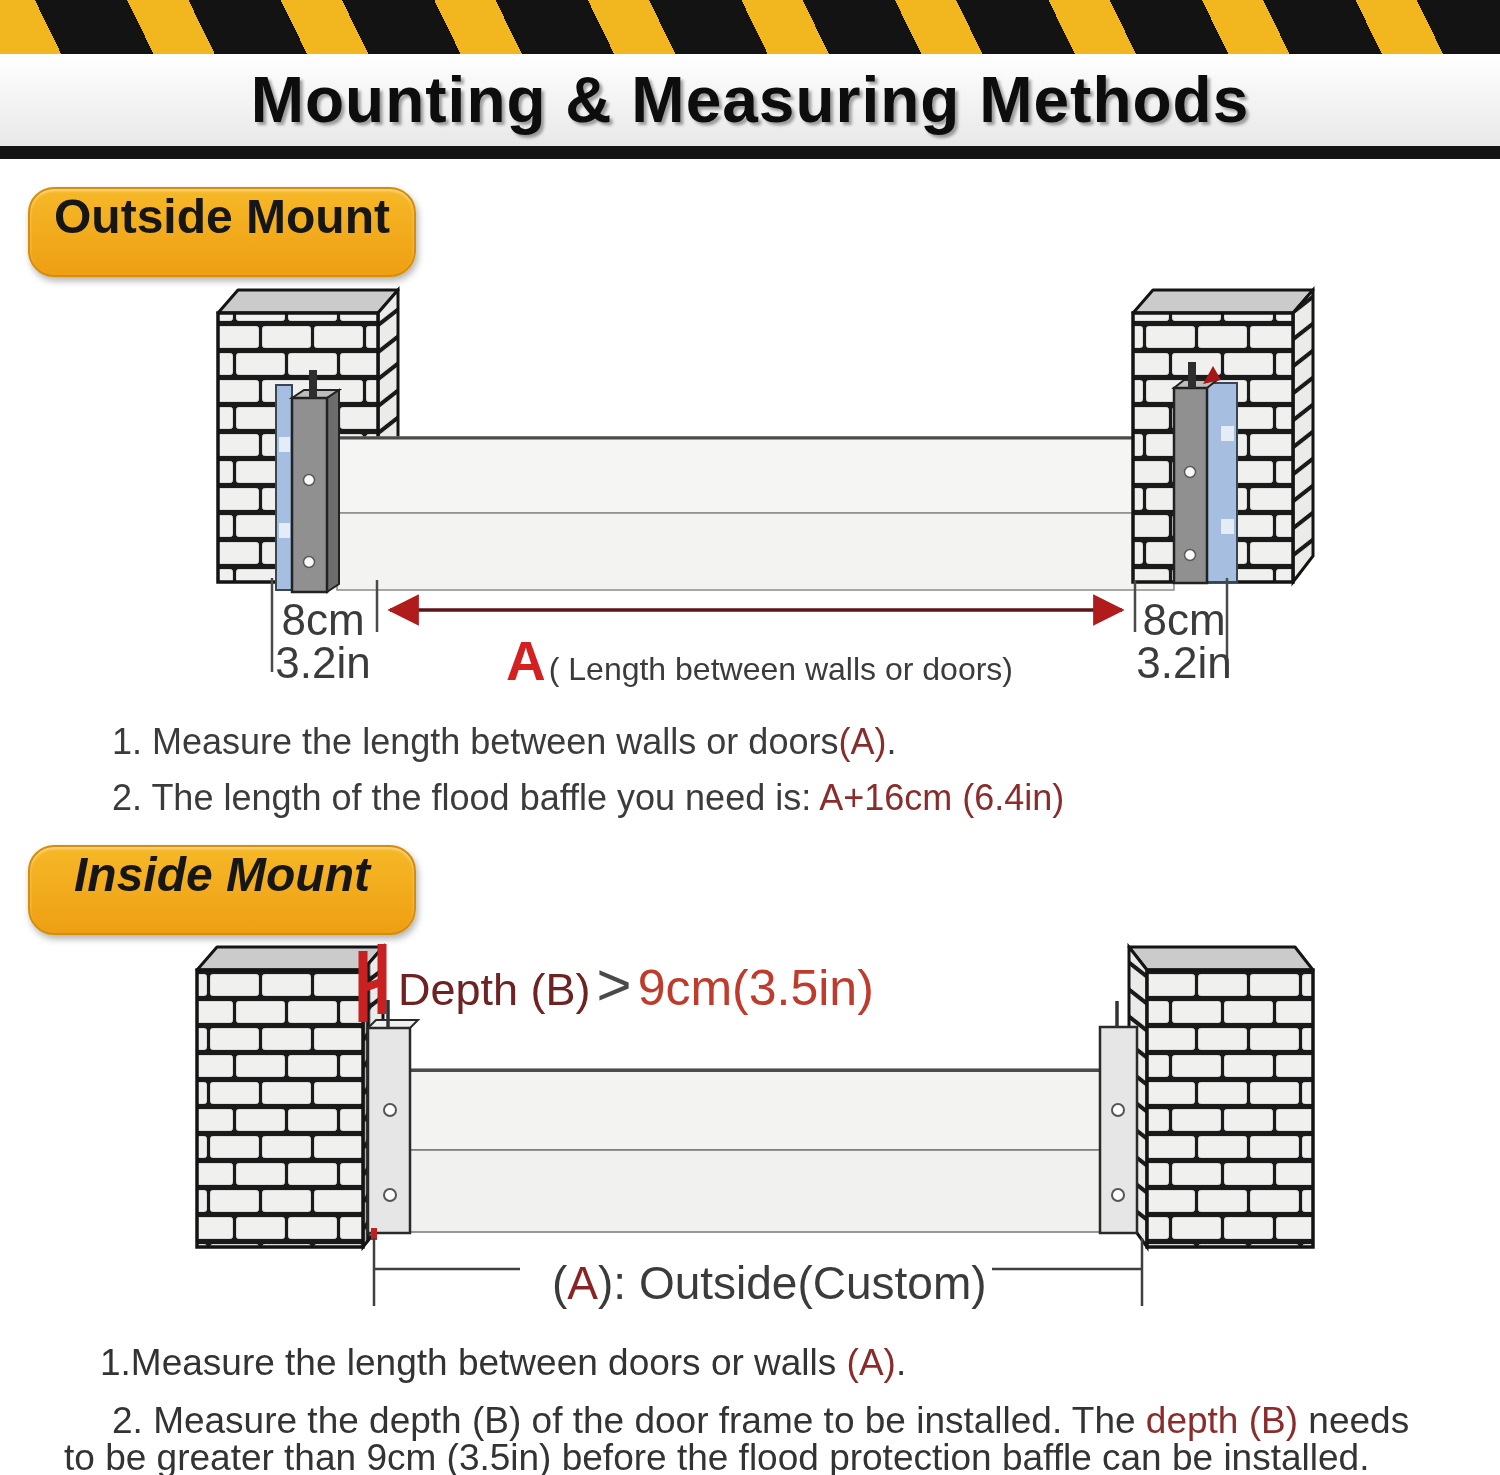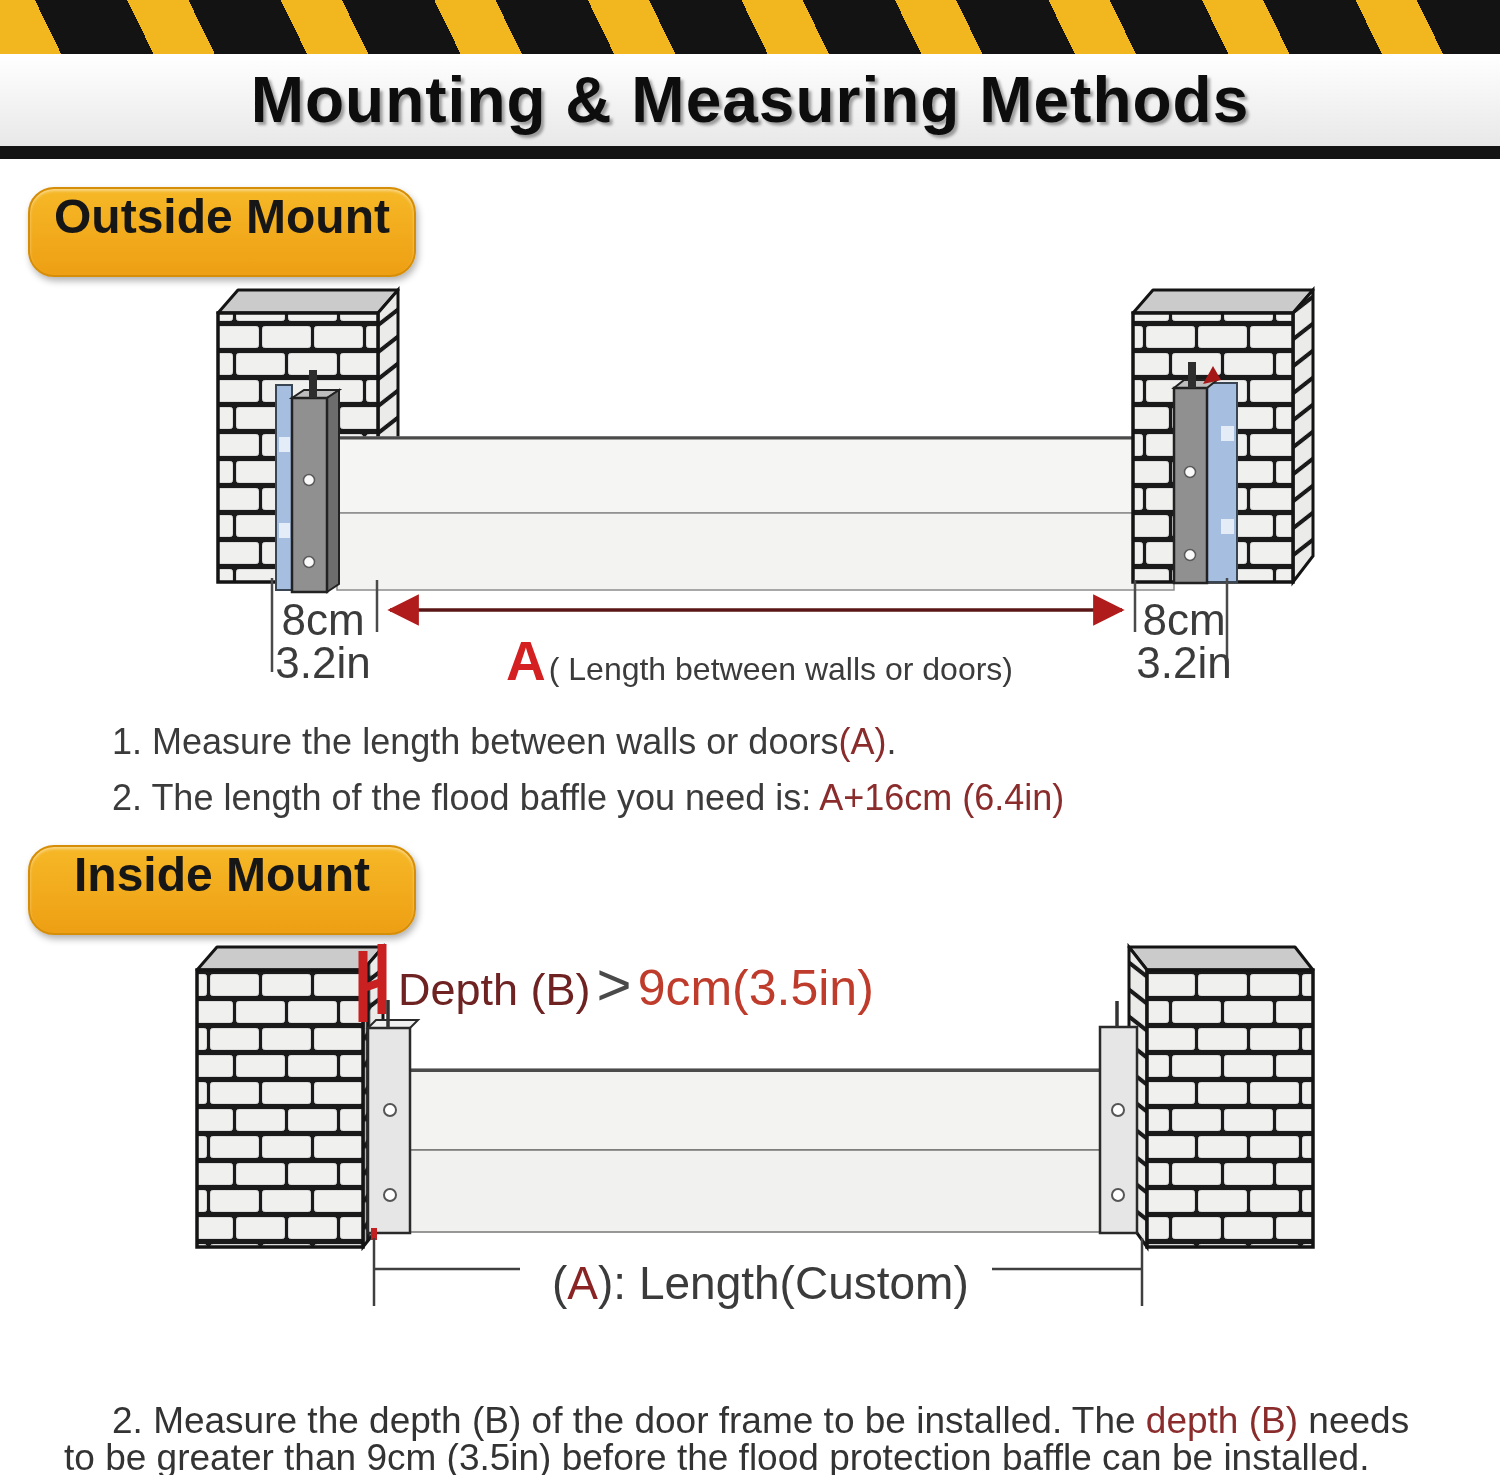--- a/index.html
+++ b/index.html
@@ -26,21 +26,21 @@
   
   .badge{
     position:absolute;left:28px;width:384px;height:86px;
     background:linear-gradient(#f6b827,var(--badge-yellow));
     border:2px solid #d68e08;border-radius:26px;
     display:flex;justify-content:center;
     font-size:48px;font-weight:bold;color:#161616;
     box-shadow:2px 4px 7px rgba(0,0,0,.3), inset 0 2px 3px rgba(255,255,255,.45);
   }
   #outside-badge{top:187px;}
-  #inside-badge{top:845px;}
+  #inside-badge{top:845px;font-style:italic;}
   
   svg.scene{position:absolute;left:0;top:0;width:1500px;height:1475px;}
   
   .lbl{position:absolute;color:var(--text-dark);}
   .dim2{font-size:44px;line-height:43px;text-align:center;}
   #outside-dim-left{left:268px;top:598px;width:110px;}
   #outside-dim-right{left:1136px;top:598px;width:96px;}
   #outside-span{left:506px;top:629px;display:flex;align-items:baseline;}
   #outside-span .bigA{font-size:55px;font-weight:bold;color:var(--accent-red);margin-right:3px;}
   #outside-span .rest{font-size:32px;}
@@ -224,20 +224,23 @@
   </div>
 
   <div class="lbl" id="depth-note">
     <span class="d1">Depth (B)</span>
     <span class="op">&gt;</span>
     <span class="d2">9cm(3.5in)</span>
   </div>
   <div class="lbl" id="inside-span">
     <span>(</span>
     <span class="a">A</span>
-    <span>): Length(Custom)</span>
+    <span>): Outside(Custom)</span>
+  </div>
+  <div class="bline" id="b1">
+    <span>1.Measure the length between doors or walls </span><span class="hl">(A)</span><span>.</span>
   </div>
   <div class="bline" id="b2">
     <span>2. Measure the depth (B) of the door frame to be installed. The </span><span class="hl">depth (B)</span><span> needs</span>
   </div>
   <div class="bline" id="b3">to be greater than 9cm (3.5in) before the flood protection baffle can be installed.</div>
 
 </div>
 
 </body></html>

